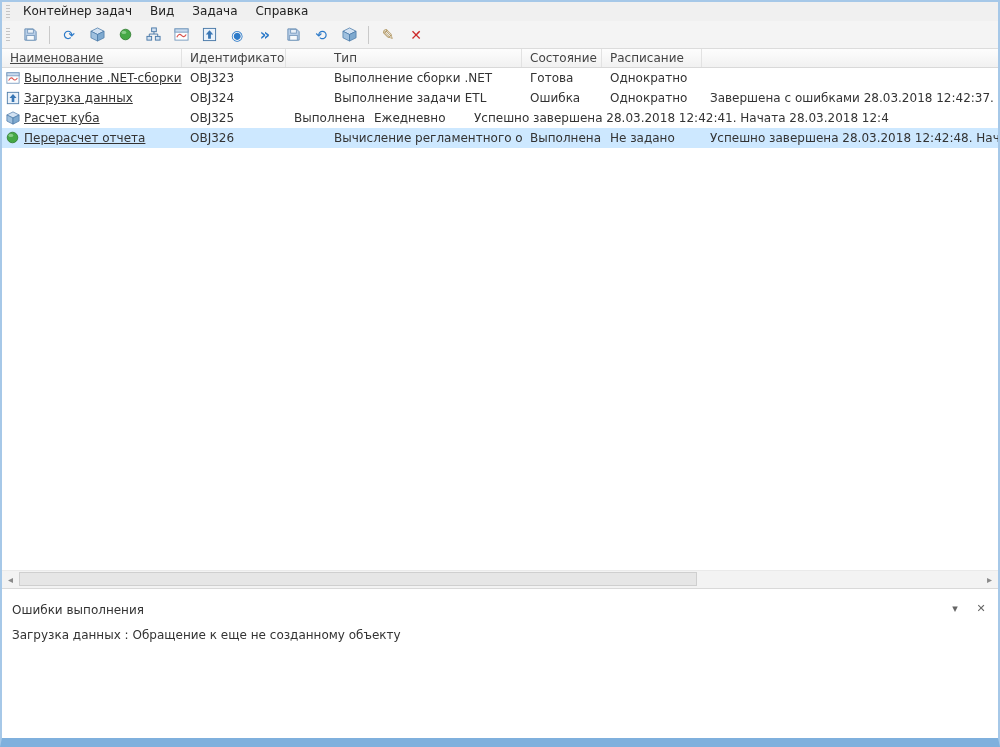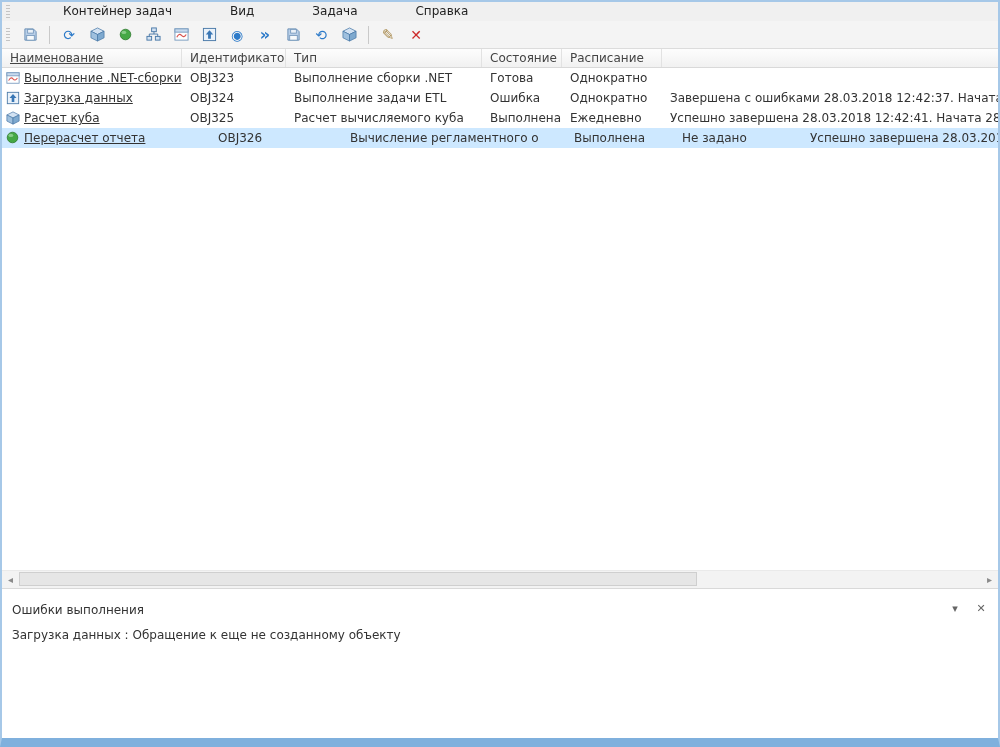--- a/index.html
+++ b/index.html
@@ -1,43 +1,43 @@
 <!DOCTYPE html>
 <html><head>
 <meta charset="utf-8">
 <style>
   html,body{margin:0;padding:0;width:1000px;height:747px;overflow:hidden;
     font-family:"DejaVu Sans","Liberation Sans",sans-serif;font-size:12px;color:#333;background:#fff;}
   .window{width:1000px;height:747px;box-sizing:border-box;display:flex;flex-direction:column;
     border:2px solid #a6c8e8;border-bottom:9px solid #7fb0dd;background:#fff;}
   
-  .menubar{height:19px;flex:0 0 19px;background:#f0f0f0;display:flex;align-items:center;padding-left:4px;gap:40px;}
+  .menubar{height:19px;flex:0 0 19px;background:#f0f0f0;display:flex;align-items:center;padding-left:4px;}
   .grip{width:4px;height:14px;margin:0 4px 0 0;
     background:repeating-linear-gradient(to bottom,#c4c4c4 0 1px,transparent 1px 3px);}
   .menu-item{padding:0 9px;line-height:19px;color:#222;cursor:default;white-space:nowrap;}
   
   .toolbar{height:27px;flex:0 0 27px;background:#f4f4f4;border-bottom:1px solid #dcdcdc;
     display:flex;align-items:center;padding-left:4px;gap:4px;}
   .tbtn{width:24px;height:22px;display:flex;align-items:center;justify-content:center;
     font-size:14px;line-height:22px;cursor:default;border-radius:2px;}
   .tsep{width:1px;height:18px;background:#c9c9c9;margin:0 3px;}
   .ic-blue{color:#2c7ac9;}
   .ic-run{color:#2c7ac9;font-weight:bold;font-size:16px;}
   .ic-pencil{color:#a98b4f;font-size:15px;}
   .ic-del{color:#cc2a2a;font-weight:bold;font-size:14px;}
   
   .thead{height:18px;flex:0 0 18px;display:flex;background:linear-gradient(#fdfdfd,#f1f1f1);
     border-bottom:1px solid #d9d9d9;color:#444;}
   .th{line-height:18px;padding-left:8px;border-right:1px solid #e2e2e2;box-sizing:border-box;
     white-space:nowrap;overflow:hidden;}
-  .c-name{width:180px;text-decoration:underline;}.c-id{width:104px;}.c-type{width:196px;}.c-state{width:80px;}
+  .c-name{width:180px;text-decoration:underline;}.c-id{width:104px;}.c-type{width:196px;margin-left:40px;}.c-state{width:80px;}
   .c-sched{width:100px;}.c-result{flex:1;min-width:0;border-right:none;}
   .rows-area{flex:1 1 auto;overflow:hidden;background:#fff;}
   .trow{height:20px;display:flex;align-items:center;}
-  .trow.selected{background:#cde8ff;gap:28px;}
+  .trow.selected{background:#cde8ff;}
   .td{line-height:20px;padding-left:8px;box-sizing:border-box;white-space:nowrap;overflow:hidden;}
   .td.c-name{display:flex;align-items:center;padding-left:4px;gap:4px;}
   .row-icon{flex:0 0 14px;width:14px;height:14px;display:inline-flex;}
   
   .hscroll{height:17px;flex:0 0 17px;position:relative;background:#f3f3f3;border-top:1px solid #eaeaea;}
   .hs-arrow{position:absolute;top:0;width:17px;height:17px;display:flex;align-items:center;
     justify-content:center;color:#8a8a8a;font-size:10px;}
   .hs-left{left:0;}  .hs-right{right:0;}
   .hs-thumb{position:absolute;left:17px;top:1px;height:14px;width:678px;background:#e6e6e6;
     border:1px solid #cfcfcf;box-sizing:border-box;}
@@ -212,21 +212,20 @@
         <span class="row-icon">
             <svg width="14" height="14" viewBox="0 0 16 16">
               <path d="M8 1 L15 4.5 L8 8 L1 4.5 Z" fill="#d3e2f2" stroke="#4a79a8" stroke-width="0.8"></path>
               <path d="M1 4.5 L8 8 V15 L1 11.5 Z" fill="#9fc0de" stroke="#4a79a8" stroke-width="0.8"></path>
               <path d="M15 4.5 L8 8 V15 L15 11.5 Z" fill="#7ea9cf" stroke="#4a79a8" stroke-width="0.8"></path>
             </svg>
           </span>
         <span>Расчет куба</span>
       </span>
       <span class="td c-id">OBJ325</span>
-      <span class="td c-type">Расчет вычисляемого куба</span>
       <span class="td c-state">Выполнена</span>
       <span class="td c-sched">Ежедневно</span>
       <span class="td c-result">Успешно завершена 28.03.2018 12:42:41. Начата 28.03.2018 12:4</span>
     </div>
 
     <div class="trow selected">
       <span class="td c-name">
         <span class="row-icon">
             <svg width="13" height="13" viewBox="0 0 16 16">
               <circle cx="8" cy="8" r="6.5" fill="#45a845" stroke="#2d7a2d"></circle>

